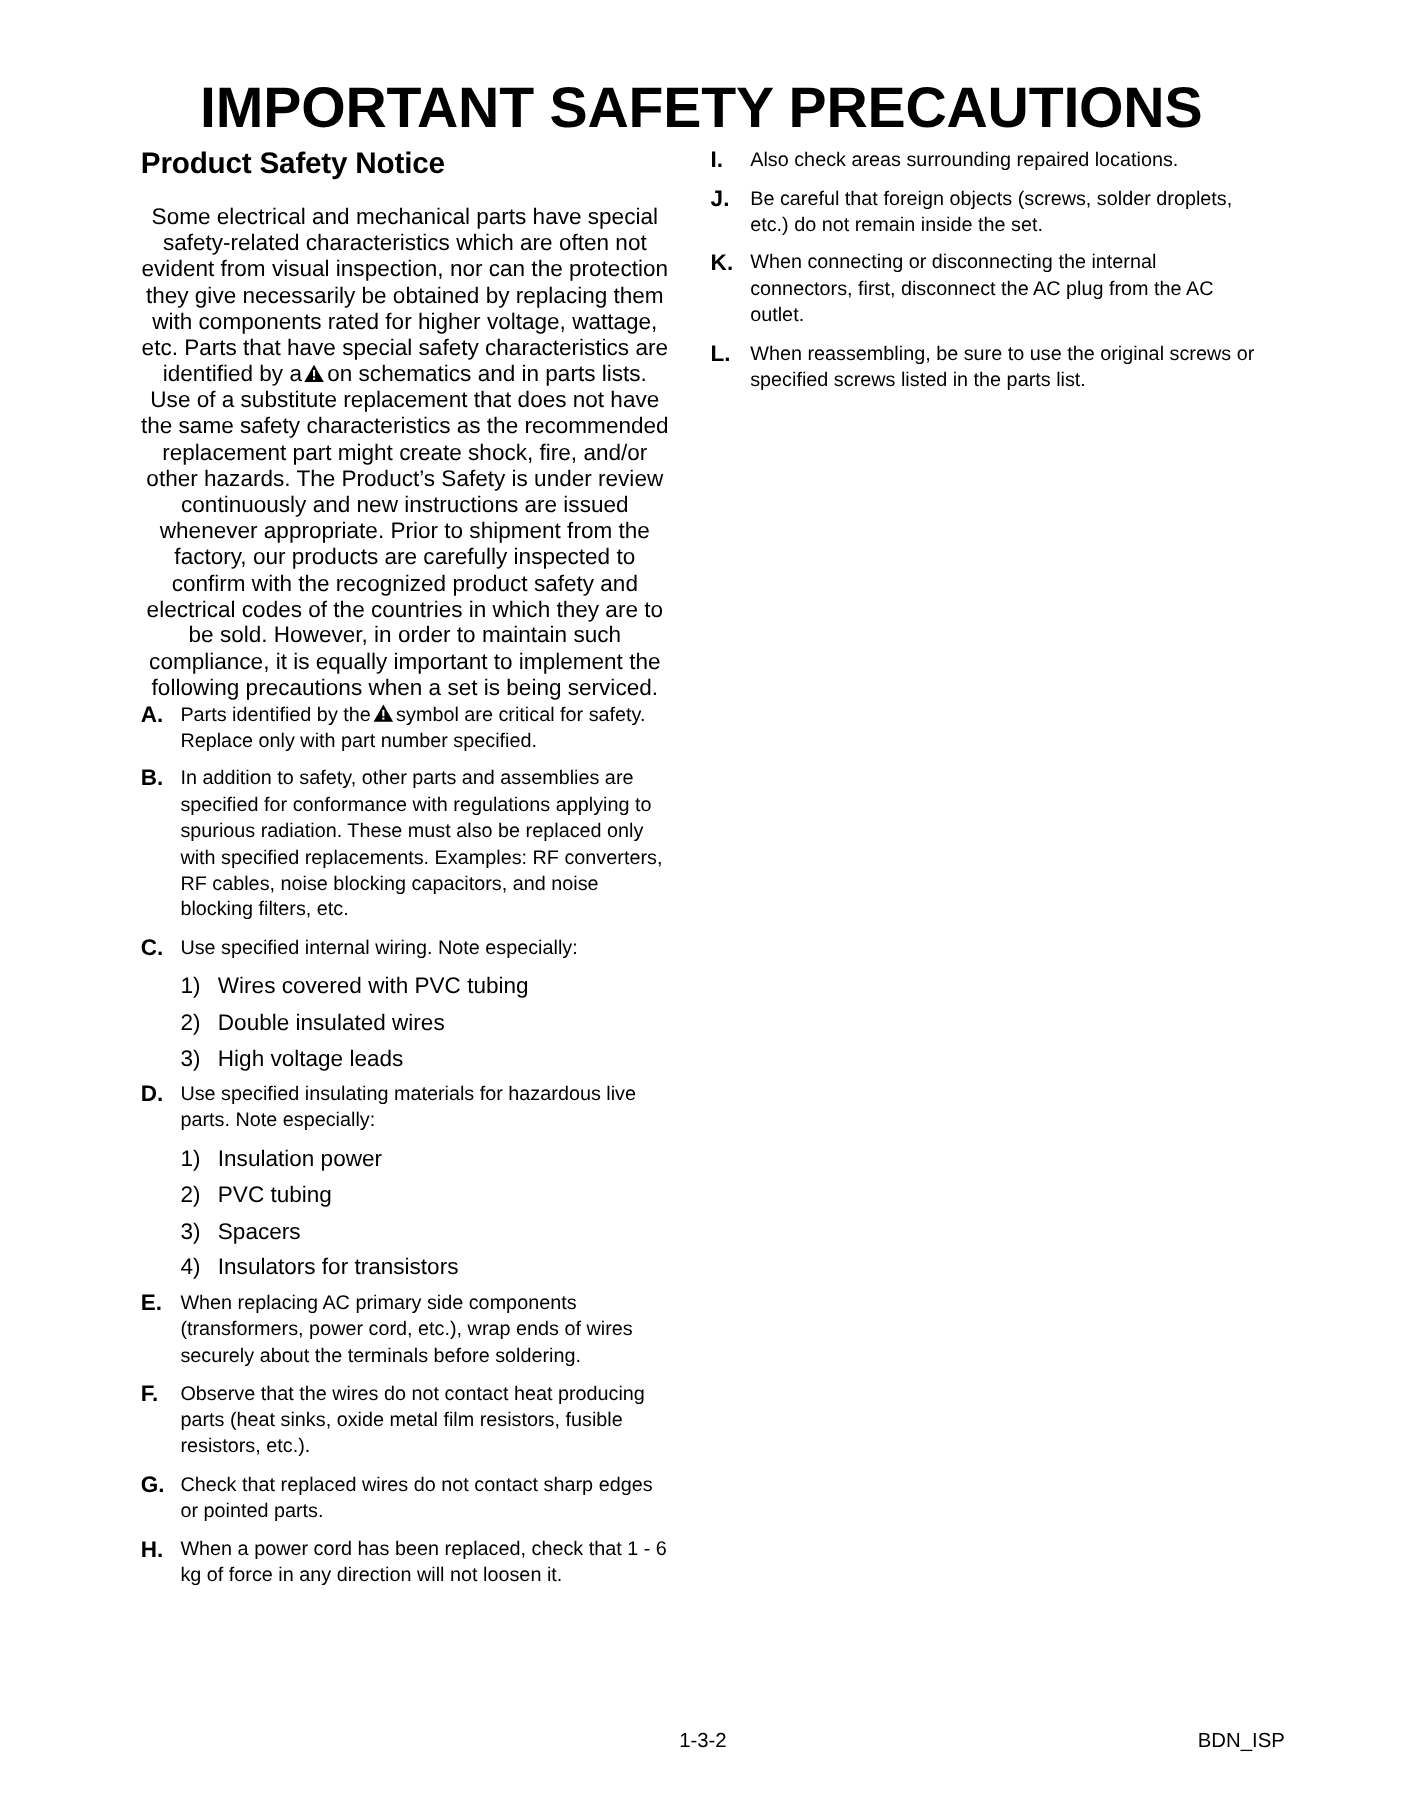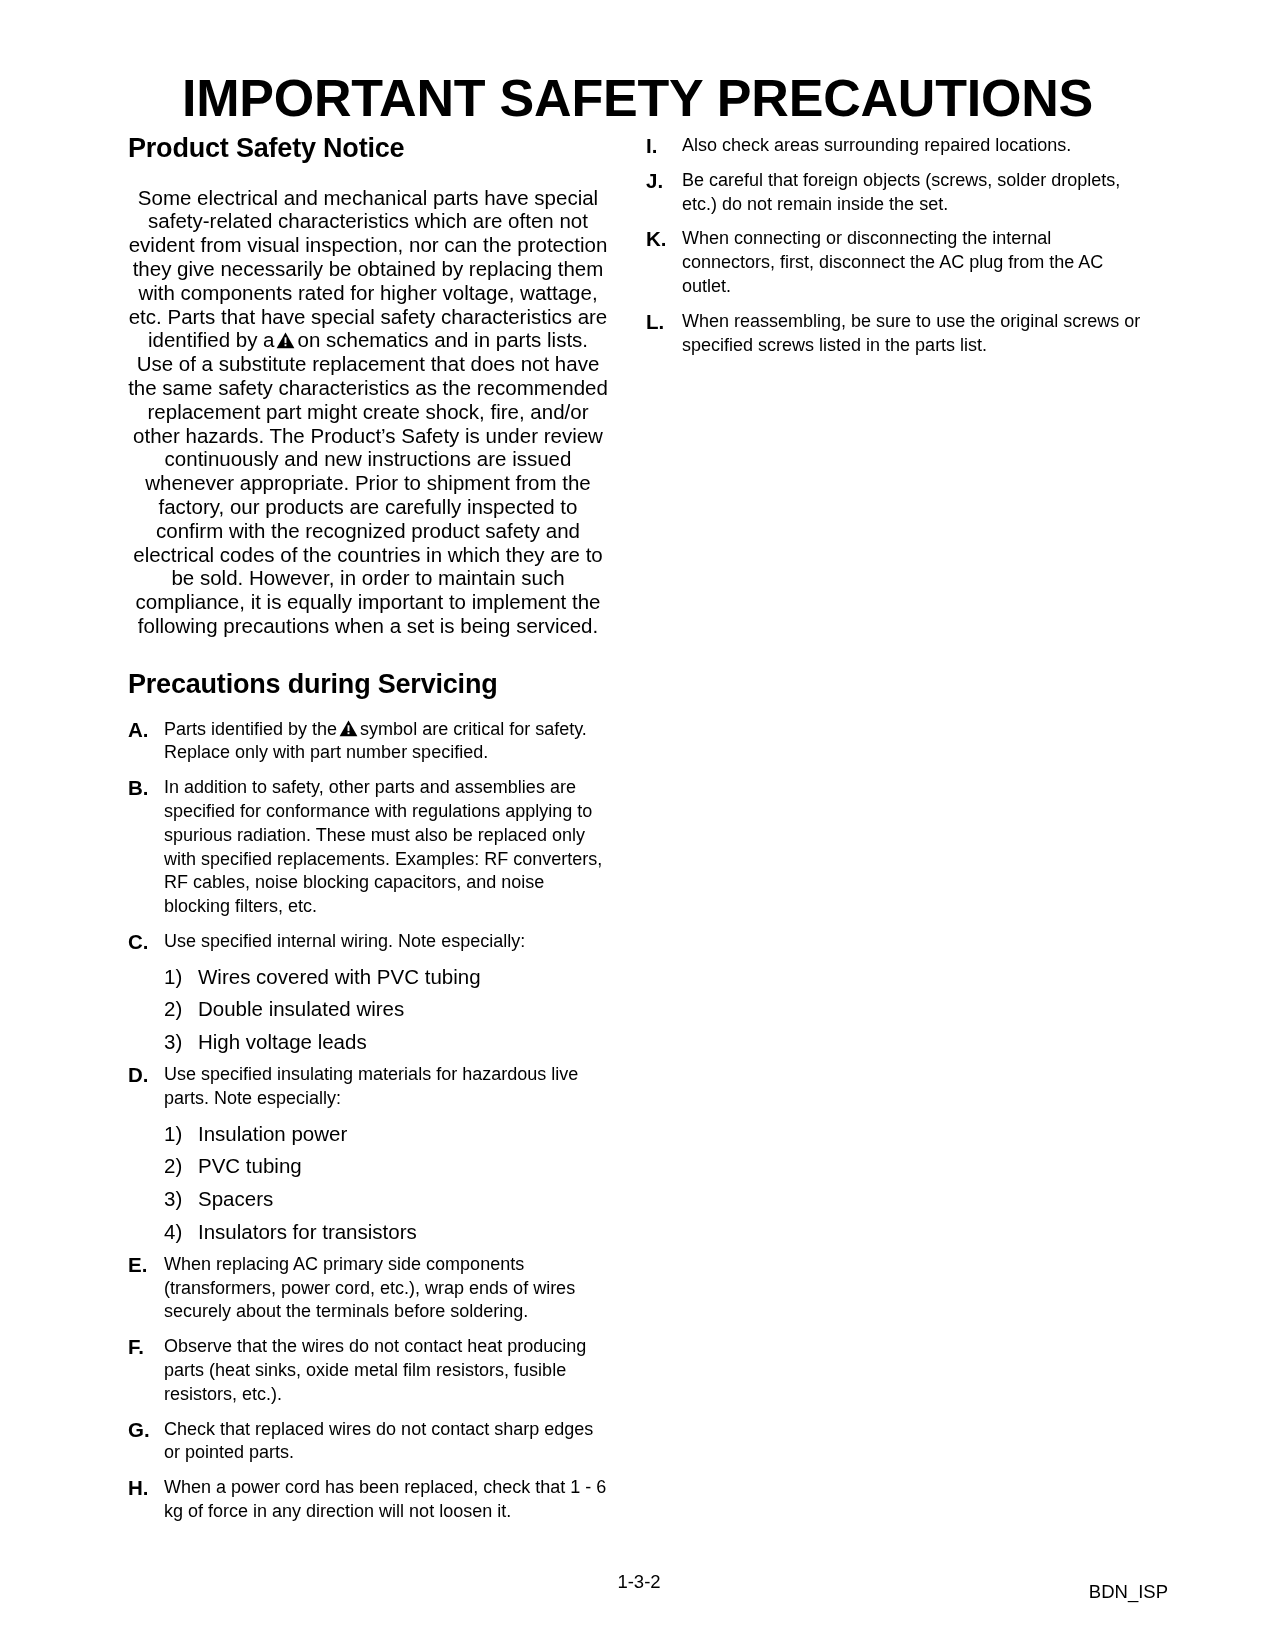--- a/index.html
+++ b/index.html
@@ -144,21 +144,21 @@
   .footer-page {
     position: absolute;
     left: 0;
     right: 0;
     text-align: center;
     font-size: 18.5px;
   }
   .footer-code {
     position: absolute;
     right: 0;
-    top: 10px;
+    top: 0;
     font-size: 18.5px;
   }
 </style>
 </head>
 <body>
 
 <div class="page">
 
   <h1 class="doc-title">IMPORTANT SAFETY PRECAUTIONS</h1>
 
@@ -167,21 +167,20 @@
     <div class="col">
 
       <h2 class="section-heading">Product Safety Notice</h2>
 
       <p class="body-para"><span>Some electrical and mechanical parts have special safety-related characteristics which are often not evident from visual inspection, nor can the protection they give necessarily be obtained by replacing them with components rated for higher voltage, wattage, etc. Parts that have special safety characteristics are identified by a</span><span class="warn-icon"><svg viewBox="0 0 20 18" width="19" height="17" xmlns="http://www.w3.org/2000/svg">
               <path d="M10 0.6 L19.4 17.2 L0.6 17.2 Z" fill="#000000"></path>
               <rect x="9.0" y="5.6" width="2.0" height="6.2" fill="#ffffff"></rect>
               <rect x="9.0" y="13.0" width="2.0" height="2.0" fill="#ffffff"></rect>
             </svg></span><span>on schematics and in parts lists. Use of a substitute replacement that does not have the same safety characteristics as the recommended replacement part might create shock, fire, and/or other hazards. The Product’s Safety is under review continuously and new instructions are issued whenever appropriate. Prior to shipment from the factory, our products are carefully inspected to confirm with the recognized product safety and electrical codes of the countries in which they are to be sold. However, in order to maintain such compliance, it is equally important to implement the following precautions when a set is being serviced.</span></p>
 
-      <h2 class="section-heading second">Precautions during Servicing</h2>
 
       <ul class="lettered-list">
 
         <li class="lettered-item">
           <span class="item-letter">A.</span>
           <span class="item-text"><span>Parts identified by the</span><span class="warn-icon"><svg viewBox="0 0 20 18" width="19" height="17" xmlns="http://www.w3.org/2000/svg">
                   <path d="M10 0.6 L19.4 17.2 L0.6 17.2 Z" fill="#000000"></path>
                   <rect x="9.0" y="5.6" width="2.0" height="6.2" fill="#ffffff"></rect>
                   <rect x="9.0" y="13.0" width="2.0" height="2.0" fill="#ffffff"></rect>
                 </svg></span><span>symbol are critical for safety. Replace only with part number specified.</span></span>

